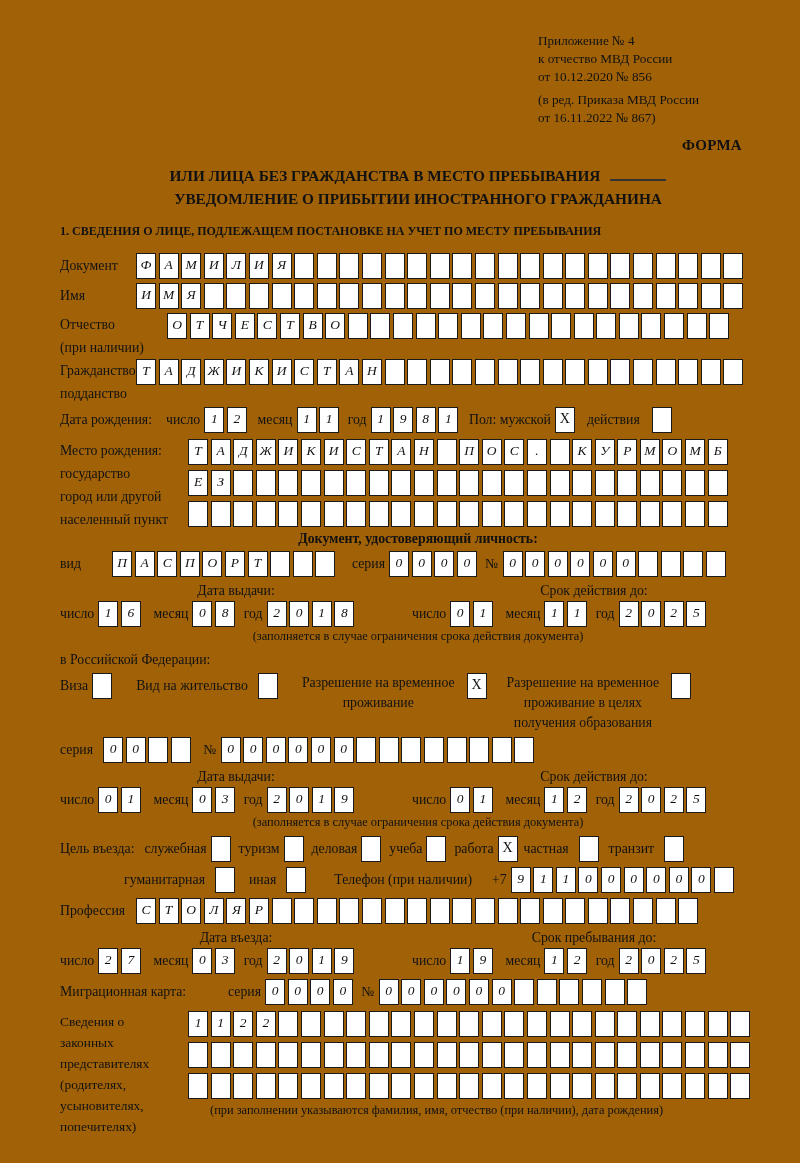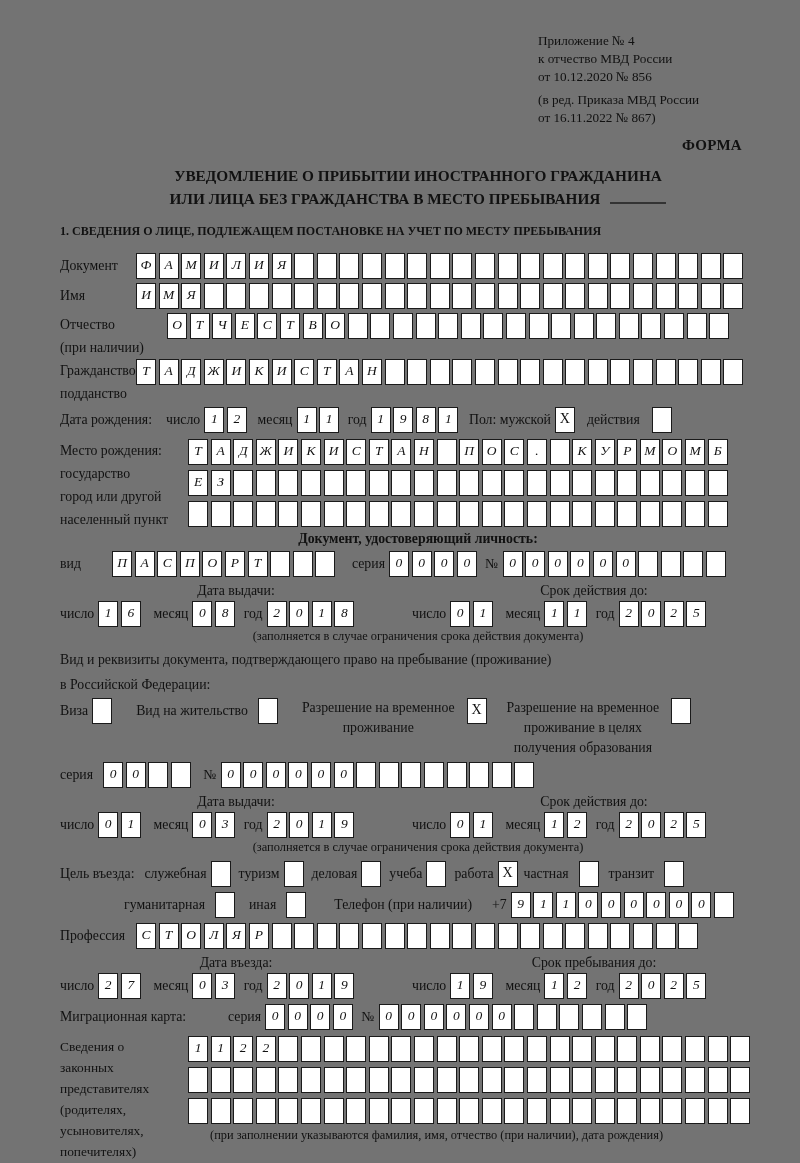--- a/index.html
+++ b/index.html
@@ -1,18 +1,18 @@
 <!DOCTYPE html>
 <html><head>
 <meta charset="utf-8">
 <style>
   * { box-sizing: border-box; }
   body { margin:0; background:#fff; }
   .page{ width:800px; height:1163px; padding:32px 24px 0 60px;
-         font-family:"Liberation Serif", serif; color:#111; background:#737373;
+         font-family:"Liberation Serif", serif; color:#111; background:#a16207;
          overflow:hidden; position:relative; }
 
   .annex{ margin-left:auto; width:238px; font-size:13.2px; line-height:18px; }
   .annex-gap{ height:5px; }
   .forma{ text-align:right; font-weight:700; font-size:15px; margin:10px 34px 0 0; letter-spacing:.3px; }
   .title{ text-align:center; font-weight:700; font-size:15.3px; margin-top:10px; line-height:23px; }
   .blank-line{ display:inline-block; width:56px; border-bottom:2px solid #333; height:12px; margin-left:10px; }
   .sec-heading{ font-weight:700; font-size:12px; margin-top:14px; white-space:nowrap; }
 
   .row{ display:flex; align-items:flex-start; margin-top:4px; }
@@ -59,24 +59,24 @@
     <div>к отчество МВД России</div>
     <div>от 10.12.2020 № 856</div>
     <div class="annex-gap"></div>
     <div>(в ред. Приказа МВД России</div>
     <div>от 16.11.2022 № 867)</div>
   </div>
 
   <div class="forma">ФОРМА</div>
 
   <div class="title">
-    <div>УВЕДОМЛЕНИЕ О ПРИБЫТИИ ИНОСТРАННОГО ГРАЖДАНИНА</div>
     <div>
       <span>ИЛИ ЛИЦА БЕЗ ГРАЖДАНСТВА В МЕСТО ПРЕБЫВАНИЯ</span><span class="blank-line"></span>
     </div>
+    <div>УВЕДОМЛЕНИЕ О ПРИБЫТИИ ИНОСТРАННОГО ГРАЖДАНИНА</div>
   </div>
 
   <div class="sec-heading">1. СВЕДЕНИЯ О ЛИЦЕ, ПОДЛЕЖАЩЕМ ПОСТАНОВКЕ НА УЧЕТ ПО МЕСТУ ПРЕБЫВАНИЯ</div>
 
   <div class="row" style="margin-top:14px">
     <div class="lbl w76">Документ</div>
     <div class="cells"><span class="cell">Ф</span><span class="cell">А</span><span class="cell">М</span><span class="cell">И</span><span class="cell">Л</span><span class="cell">И</span><span class="cell">Я</span><span class="cell"></span><span class="cell"></span><span class="cell"></span><span class="cell"></span><span class="cell"></span><span class="cell"></span><span class="cell"></span><span class="cell"></span><span class="cell"></span><span class="cell"></span><span class="cell"></span><span class="cell"></span><span class="cell"></span><span class="cell"></span><span class="cell"></span><span class="cell"></span><span class="cell"></span><span class="cell"></span><span class="cell"></span><span class="cell"></span></div>
   </div>
 
   <div class="row">
@@ -158,21 +158,20 @@
         <span class="cells"><span class="cell">0</span><span class="cell">1</span></span>
         <span class="dlbl ml10">месяц</span>
         <span class="cells"><span class="cell">1</span><span class="cell">1</span></span>
         <span class="dlbl ml6">год</span>
         <span class="cells"><span class="cell">2</span><span class="cell">0</span><span class="cell">2</span><span class="cell">5</span></span>
       </div>
     </div>
   </div>
   <div class="date-note">(заполняется в случае ограничения срока действия документа)</div>
 
-  <div class="plain">Вид и реквизиты документа, подтверждающего право на пребывание (проживание)</div>
   <div class="plain">в Российской Федерации:</div>
 
   <div class="row">
     <span class="dlbl">Виза</span>
     <span class="cbox"></span>
     <span class="dlbl ml24">Вид на жительство</span>
     <span class="cbox ml6"></span>
     <div class="opt-block ml24">
       <div>Разрешение на временное</div>
       <div>проживание</div>

